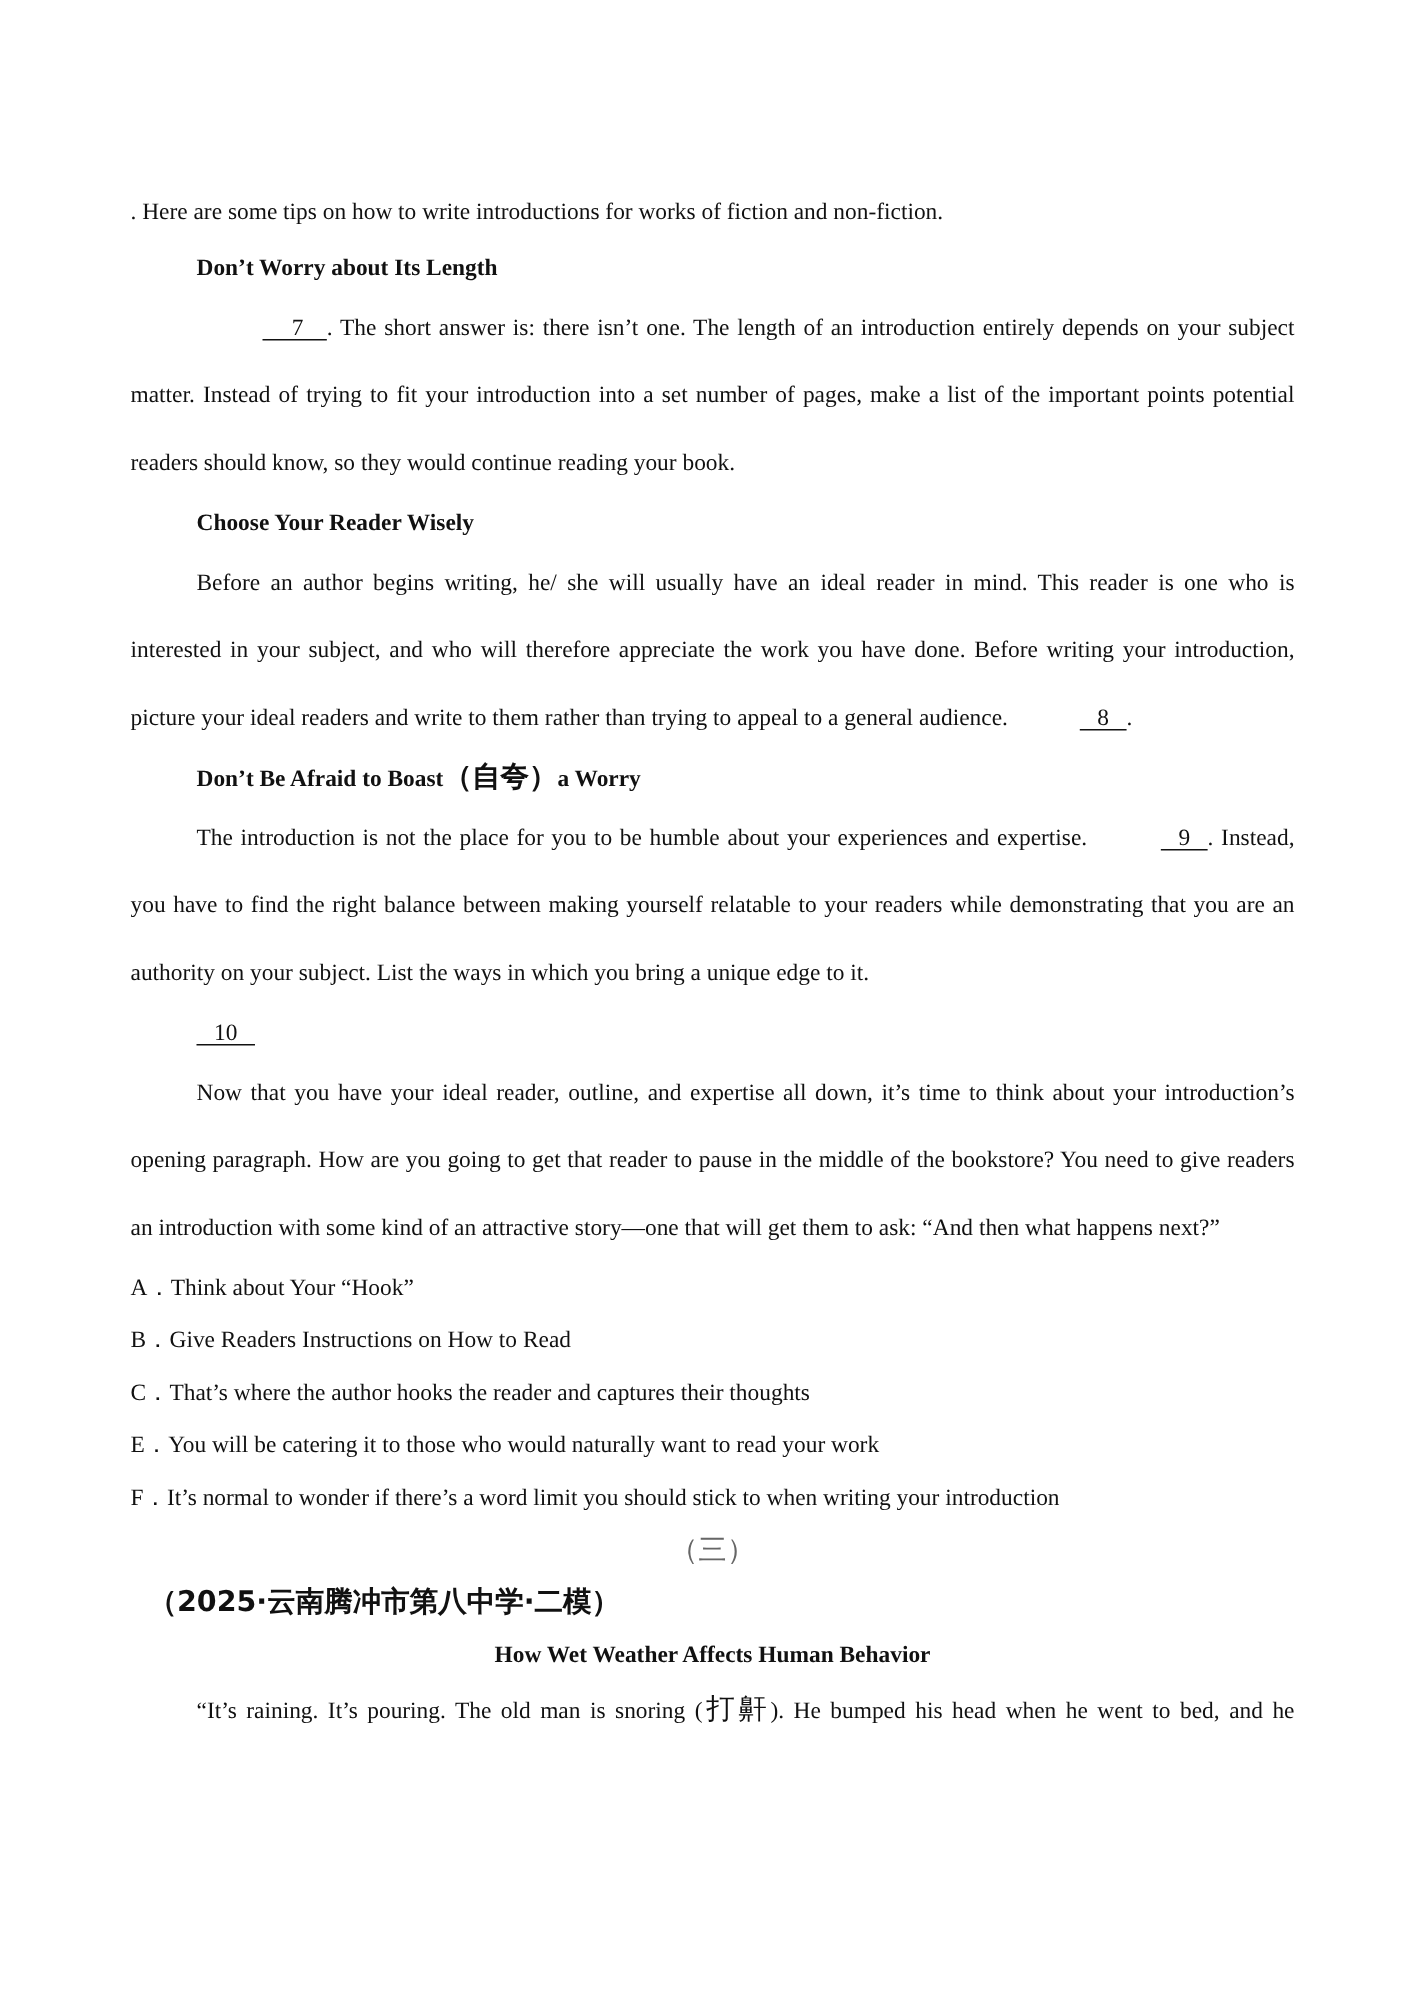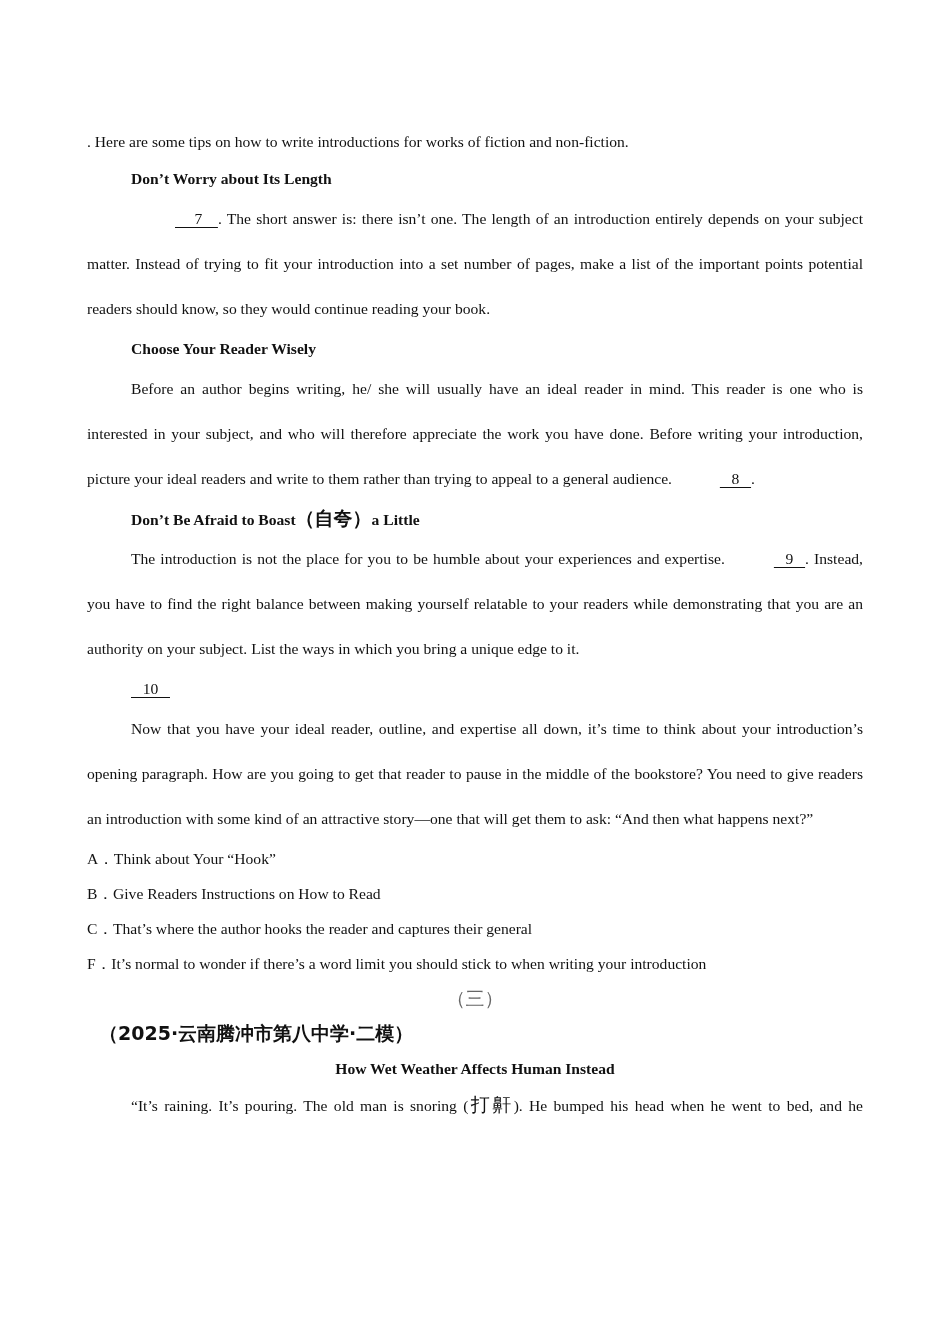--- a/index.html
+++ b/index.html
@@ -93,31 +93,32 @@
 <div class="page">
 
   <div class="line">. Here are some tips on how to write introductions for works of fiction and non-fiction.</div>
 
   <div class="heading">Don’t Worry about Its Length</div>
   <div class="para indent"><span class="blank">     7    </span><span>. The short answer is: there isn’t one. The length of an introduction entirely depends on your subject matter. Instead of trying to fit your introduction into a set number of pages, make a list of the important points potential readers should know, so they would continue reading your book.</span></div>
 
   <div class="heading">Choose Your Reader Wisely</div>
   <div class="para indent"><span>Before an author begins writing, he/ she will usually have an ideal reader in mind. This reader is one who is interested in your subject, and who will therefore appreciate the work you have done. Before writing your introduction, picture your ideal readers and write to them rather than trying to appeal to a general audience. </span><span class="blank">   8   </span><span>.</span></div>
 
-  <div class="heading"><span>Don’t Be Afraid to Boast</span><span class="cjk">（自夸）</span><span>a Little</span></div>
+  <div class="heading"><span>Don’t Be Afraid to Boast</span><span class="cjk">（自夸）</span><span>a Worry</span></div>
   <div class="para indent"><span>The introduction is not the place for you to be humble about your experiences and expertise. </span><span class="blank">   9   </span><span>. Instead, you have to find the right balance between making yourself relatable to your readers while demonstrating that you are an authority on your subject. List the ways in which you bring a unique edge to it.</span></div>
 
   <div class="heading" style="font-weight:normal;"><span class="blank">   10   </span></div>
   <div class="para indent">Now that you have your ideal reader, outline, and expertise all down, it’s time to think about your introduction’s opening paragraph. How are you going to get that reader to pause in the middle of the bookstore? You need to give readers an introduction with some kind of an attractive story—one that will get them to ask: “And then what happens next?”</div>
 
   <div>
     <div class="opt"><span class="opt-letter">A．</span><span>Think about Your “Hook”</span></div>
     <div class="opt"><span class="opt-letter">B．</span><span>Give Readers Instructions on How to Read</span></div>
-    <div class="opt"><span class="opt-letter">C．</span><span>That’s where the author hooks the reader and captures their general</span></div>
+    <div class="opt"><span class="opt-letter">C．</span><span>That’s where the author hooks the reader and captures their thoughts</span></div>
+    <div class="opt"><span class="opt-letter">E．</span><span>You will be catering it to those who would naturally want to read your work</span></div>
     <div class="opt"><span class="opt-letter">F．</span><span>It’s normal to wonder if there’s a word limit you should stick to when writing your introduction</span></div>
   </div>
 
   <div class="section-marker cjk">（三）</div>
   <div class="source cjk" style="font-weight:bold;">（2025·云南腾冲市第八中学·二模）</div>
-  <div class="title">How Wet Weather Affects Human Instead</div>
+  <div class="title">How Wet Weather Affects Human Behavior</div>
   <div class="justify-line indent" style="text-indent:44px;"><span>“It’s raining. It’s pouring. The old man is snoring (</span><span class="cjk">打鼾</span><span>). He bumped his head when he went to bed, and he</span></div>
 
 </div>
 
 </body></html>

